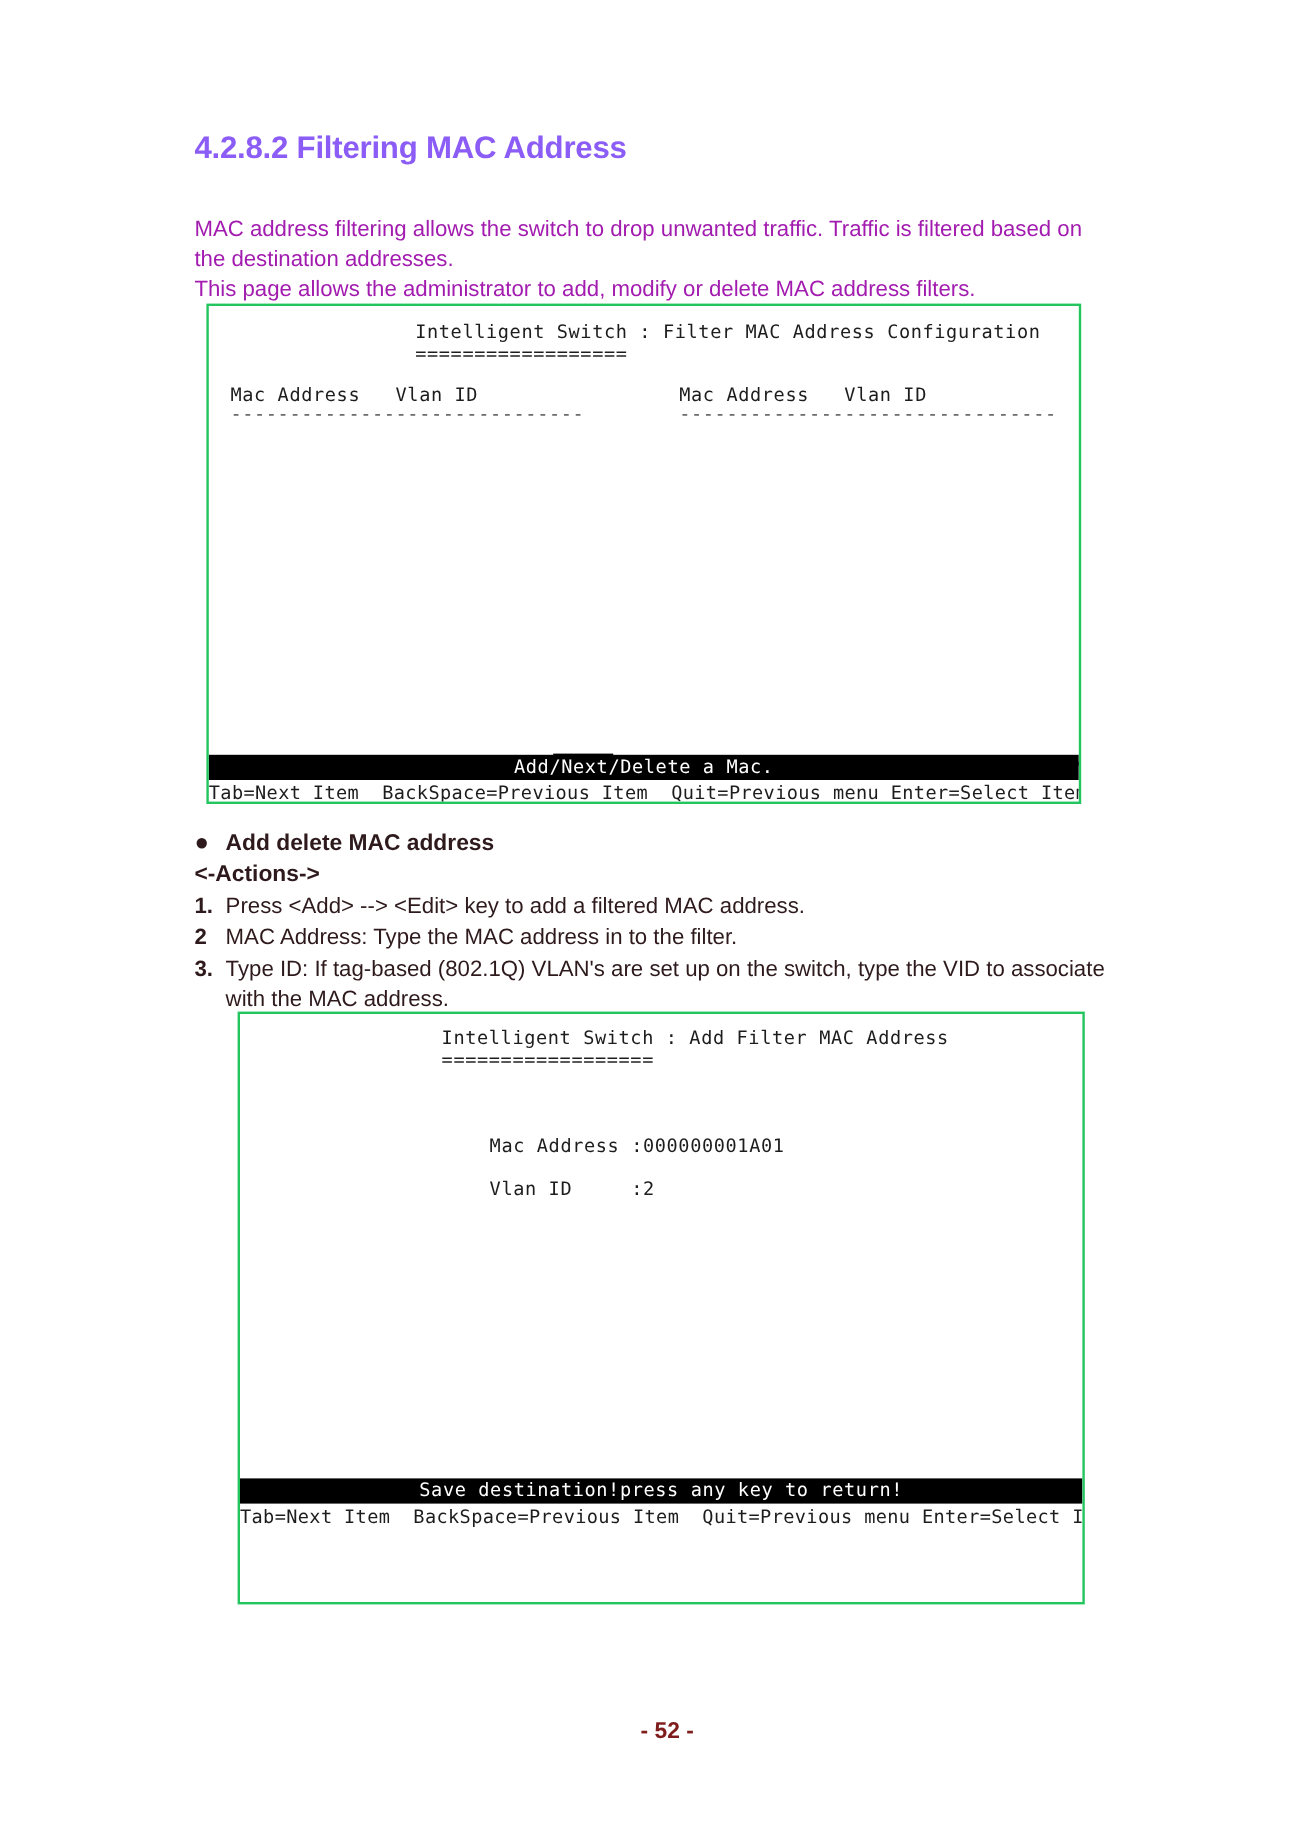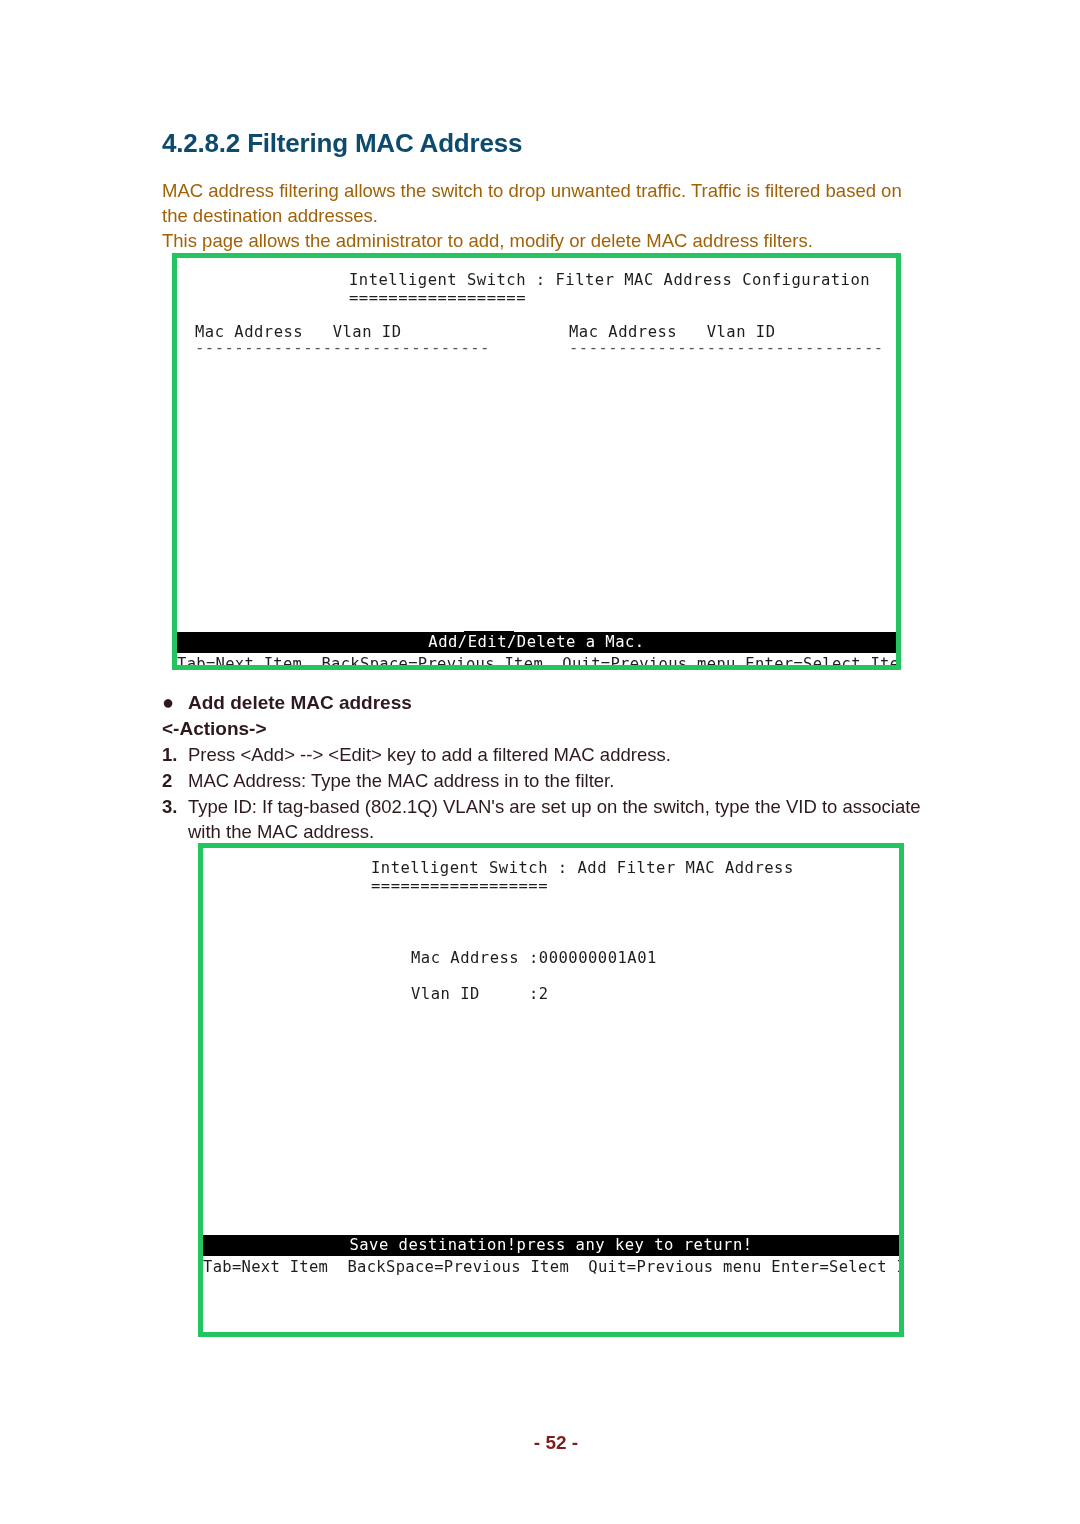--- a/index.html
+++ b/index.html
@@ -20,44 +20,44 @@
   .page {
     position: absolute;
     left: 0; top: 0;
     width: 1080px;
     height: 1524px;
   }
 
   .heading {
     position: absolute;
     left: 162px;
-    top: 128px;
+    top: 108px;
     font-size: 26px;
     font-weight: bold;
     letter-spacing: -0.2px;
-    color: #0c4a6e;
+    color: #8b5cf6;
     white-space: nowrap;
   }
 
   .intro {
     position: absolute;
     left: 162px;
     top: 178px;
     width: 740px;
     font-size: 18.5px;
     line-height: 25px;
-    color: #a16207;
+    color: #a21caf;
   }
   .intro p { margin: 0; }
 
   
   .terminal {
     position: absolute;
     background: #ffffff;
-    border: 5px solid #22c55e;
+    border: 2px solid #22c55e;
     box-sizing: border-box;
     font-family: "DejaVu Sans Mono", "Liberation Mono", monospace;
     font-size: 15.5px;
     line-height: 20px;
     color: #1d1d1d;
     overflow: hidden;
   }
   #terminal-filter-config {
     left: 172px;
     top: 253px;
@@ -217,21 +217,21 @@
 
       <div class="term-line col-head-l">Mac Address   Vlan ID</div>
       <div class="term-line col-head-r">Mac Address   Vlan ID</div>
       <div class="term-line col-rule-l">------------------------------</div>
       <div class="term-line col-rule-r">--------------------------------</div>
 
       <div class="actions-row">
         <span class="pad">actions-&gt;</span><span id="actions-list-t1"><span>   </span><span class="act">&lt;Quit&gt;</span><span>  </span><span class="act selected">&lt;Add&gt;</span><span>  </span><span class="act">&lt;Edit&gt;</span><span>  </span><span class="act">&lt;Delete&gt;</span><span>  </span><span class="act">&lt;Previous Page&gt;</span><span>   </span><span class="act">&lt;Next Page&gt;</span></span>
       </div>
 
-      <div class="status-bar">Add/Edit/Delete a Mac.</div>
+      <div class="status-bar">Add/Next/Delete a Mac.</div>
 
       <div class="key-hints">Tab=Next Item  BackSpace=Previous Item  Quit=Previous menu Enter=Select Item</div>
     </div>
   </div>
 
   <div class="instructions">
     <div class="bullet-row">
       <span class="bullet-dot">●</span>
       <span>Add delete MAC address</span>
     </div>

